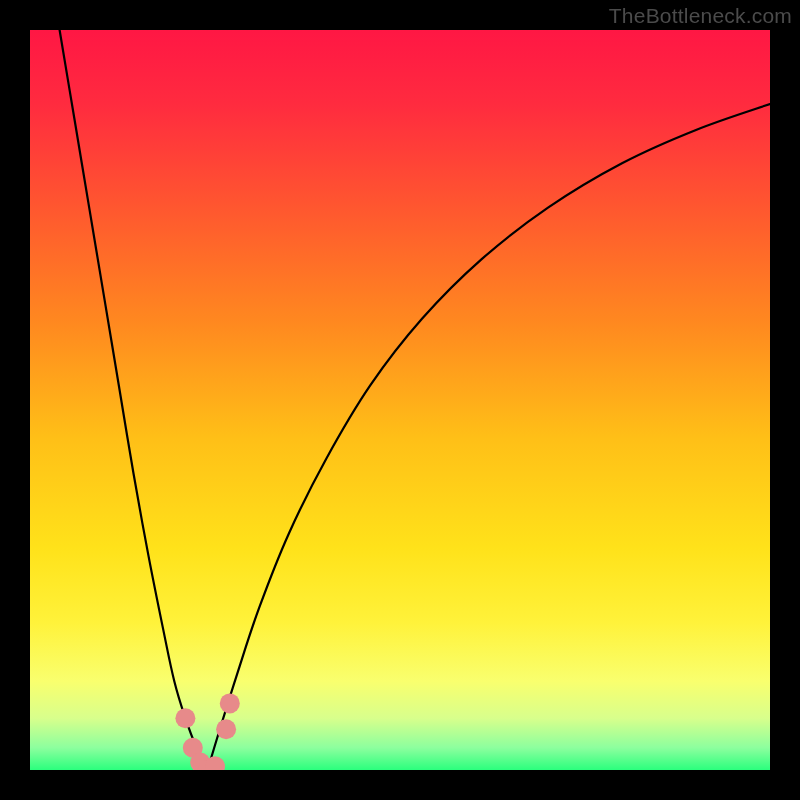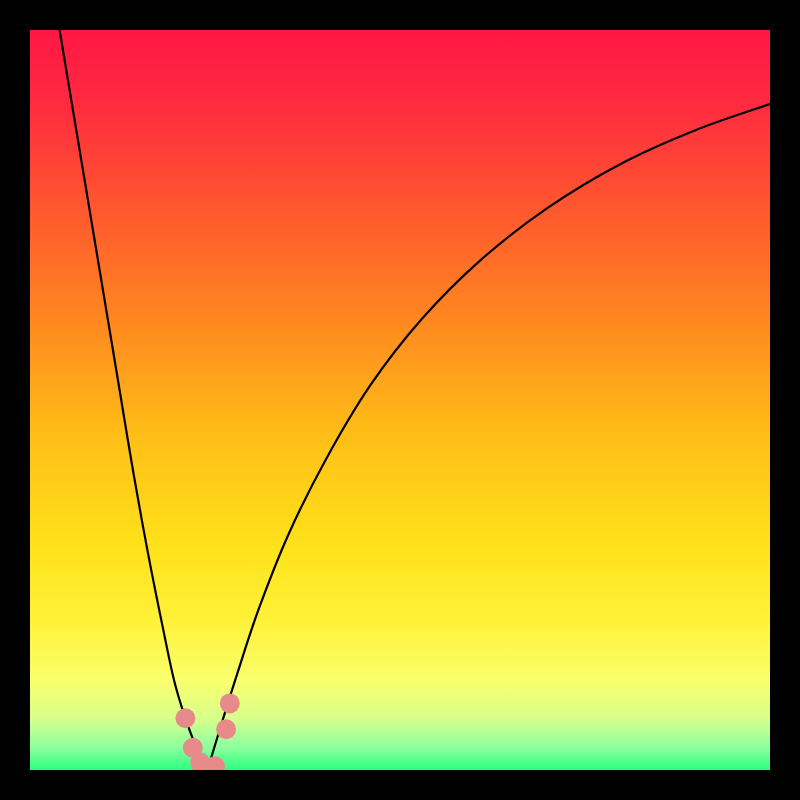--- a/index.html
+++ b/index.html
@@ -67,13 +67,14 @@
           <circle cx="155.40" cy="688.20" r="10" fill="#E78A8A"></circle>
           <circle cx="162.80" cy="717.80" r="10" fill="#E78A8A"></circle>
           <circle cx="170.20" cy="732.60" r="10" fill="#E78A8A"></circle>
           <circle cx="177.60" cy="740.00" r="10" fill="#E78A8A"></circle>
           <circle cx="185.00" cy="736.30" r="10" fill="#E78A8A"></circle>
           <circle cx="196.10" cy="699.30" r="10" fill="#E78A8A"></circle>
           <circle cx="199.80" cy="673.40" r="10" fill="#E78A8A"></circle>
         </g>
     </svg>
   </div>
+  <div class="watermark">TheBottleneck.com</div>
 </div>
 
 </body></html>

